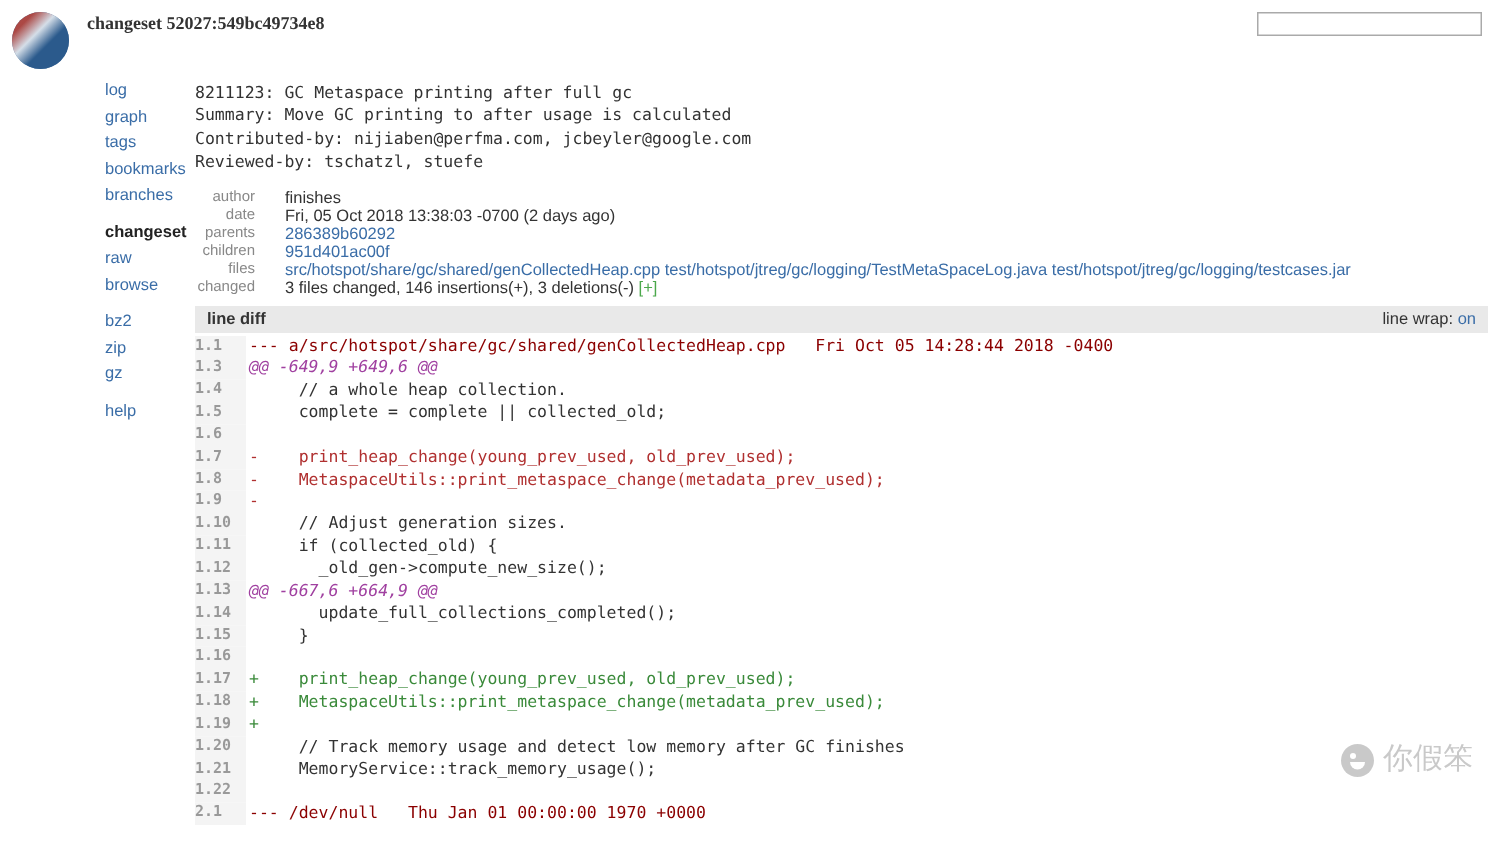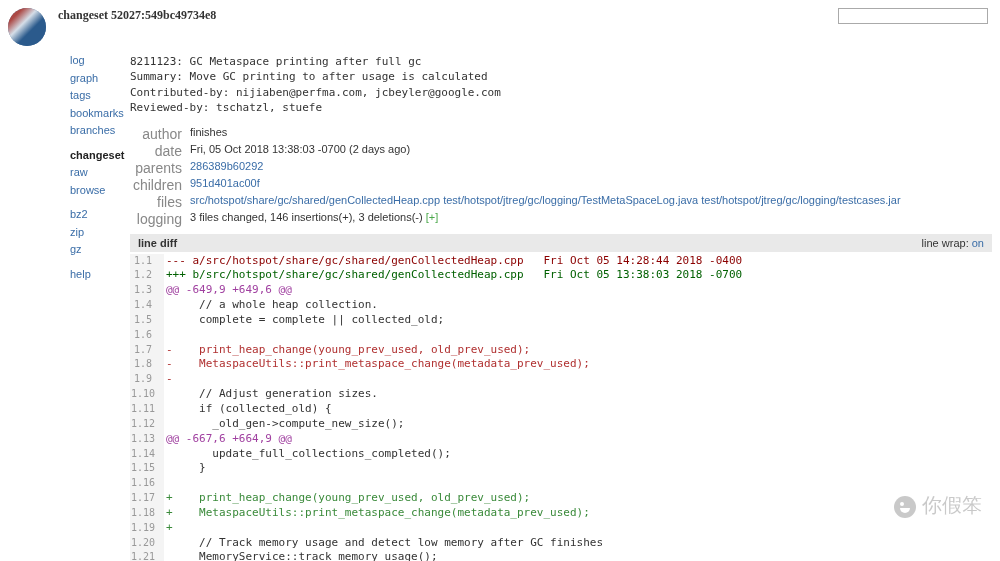--- a/index.html
+++ b/index.html
@@ -16,34 +16,34 @@
 .content { flex:1; }
 .title-row { margin-bottom:2px; }
 .title-row .proj { font-weight:bold; font-size:13px; color:#555; }
 .title-row .sep { color:#888; margin:0 2px; font-weight:bold; font-size:13px; }
 .title-row a { font-weight:bold; font-size:13px; }
 .chgset { font-weight:bold; font-size:12px; color:#333; margin-bottom:10px;font-family:Liberation Serif, serif; }
 .commit-msg, .files-list, .meta-table, .diff { font-family:Consolas,Menlo,monospace; font-size:11px; }
 .commit-msg { line-height:1.4; margin:8px 0 10px 0; color:#333; }
 .meta-table { display:table; margin-bottom:4px; }
 .meta-row { display:table-row; }
-.meta-lbl { display:table-cell; text-align:right; color:#888; padding-right:8px; font-family:sans-serif; font-size:14px; vertical-align:top; padding-bottom:1px; width:60px; }
+.meta-lbl { display:table-cell; text-align:right; color:#888; padding-right:20px; font-family:sans-serif; font-size:10px; vertical-align:top; padding-bottom:1px; width:60px; }
 .meta-val { display:table-cell; font-family:sans-serif; font-size:11px; }
 .diffstat-plus { color:#4ba84b; }
 .diffstat-ln { font-family:sans-serif; font-size:11px;margin-left:12px; }
 .headbar { display:flex; justify-content:space-between; background:#e9e9e9; padding:3px 8px; margin:6px 0 2px 0; font-weight:bold; font-size:11px; color:#333; }
 .headbar .right { font-weight:normal; }
 .headbar .right a { color:#3a6da7; }
 .diff { width:100%; }
 .dl { display:flex; line-height:1.35; }
-.ln { width:34px; flex-shrink:0; text-align:center; color:#999; padding-right:8px; font-size:10px; background:#f4f4f4; }
+.ln { width:34px; flex-shrink:0; text-align:left; color:#999; padding-right:8px; font-size:10px; background:#f4f4f4;font-weight:bold; }
 .code { flex:1; white-space:pre; padding-left:2px; }
 .minus-file { color:#8b0000; }
 .plus-file { color:#006000; }
-.hunk { color:#a040a0; }
+.hunk { color:#a040a0;font-style:italic; }
 .minus { color:#b03030; }
 .plus { color:#3a8a3a; }
 .ctxt { color:#333; }
 .search-box { position:absolute; top:8px; right:12px; width:150px; height:16px; border:1px solid #aaa; font-size:10px; padding:1px 3px; }
 .watermark { position:fixed; right:18px; bottom:42px; color:#666; font-size:20px; opacity:0.35; pointer-events:none; }
 .wm-icon { display:inline-block; width:22px; height:22px; border-radius:50%; background:#666; vertical-align:middle; margin-right:6px; position:relative; }
 .wm-icon::before { content:""; position:absolute; left:6px; top:6px; width:4px; height:4px; border-radius:50%; background:#fff; }
 .wm-icon::after { content:""; position:absolute; left:6px; top:12px; width:10px; height:5px; border-radius:0 0 6px 6px; background:#fff; }
 </style>
 </head>
@@ -99,21 +99,21 @@
       </div>
       <div class="meta-row">
         <div class="meta-lbl">children</div>
         <div class="meta-val"><a href="#">951d401ac00f</a></div>
       </div>
       <div class="meta-row">
         <div class="meta-lbl">files</div>
         <div class="meta-val" id="files-cell"><a href="#">src/hotspot/share/gc/shared/genCollectedHeap.cpp</a> <a href="#">test/hotspot/jtreg/gc/logging/TestMetaSpaceLog.java</a> <a href="#">test/hotspot/jtreg/gc/logging/testcases.jar</a></div>
       </div>
       <div class="meta-row">
-        <div class="meta-lbl">logging</div>
+        <div class="meta-lbl">changed</div>
         <div class="meta-val diffstat-ln">
           <span>3 files changed, 146 insertions(+), 3 deletions(-) </span>
           <a href="#" class="diffstat-plus">[+]</a>
         </div>
       </div>
     </div>
 
     <div class="headbar">
       <span>line diff</span>
       <span class="right">
@@ -121,24 +121,20 @@
         <a href="#">on</a>
       </span>
     </div>
 
     <div class="diff" id="diff">
         <div class="dl">
           <div class="ln">1.1</div>
           <div class="code minus-file">--- a/src/hotspot/share/gc/shared/genCollectedHeap.cpp   Fri Oct 05 14:28:44 2018 -0400</div>
         </div>
         <div class="dl">
-          <div class="ln">1.2</div>
-          <div class="code plus-file">+++ b/src/hotspot/share/gc/shared/genCollectedHeap.cpp   Fri Oct 05 13:38:03 2018 -0700</div>
-        </div>
-        <div class="dl">
           <div class="ln">1.3</div>
           <div class="code hunk">@@ -649,9 +649,6 @@</div>
         </div>
         <div class="dl">
           <div class="ln">1.4</div>
           <div class="code ctxt">     // a whole heap collection.</div>
         </div>
         <div class="dl">
           <div class="ln">1.5</div>
           <div class="code ctxt">     complete = complete || collected_old;</div>

